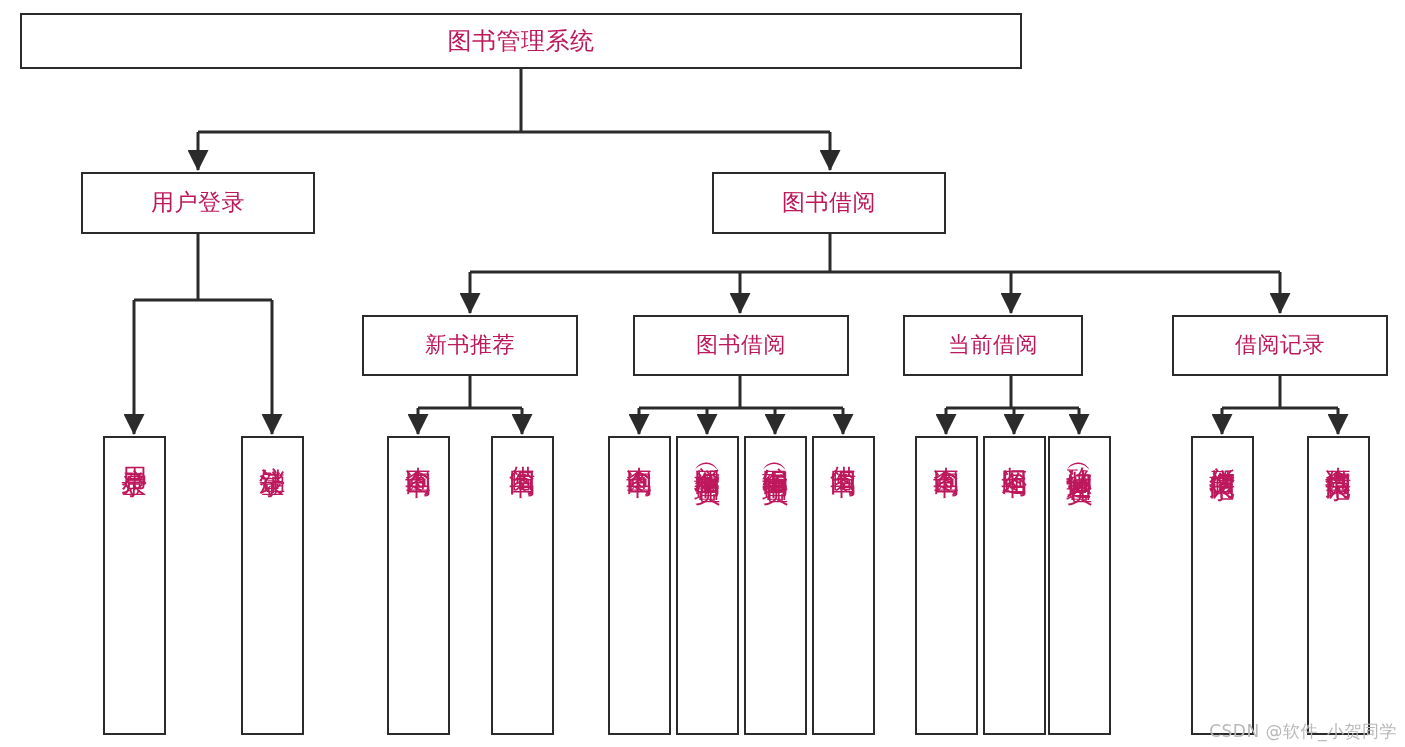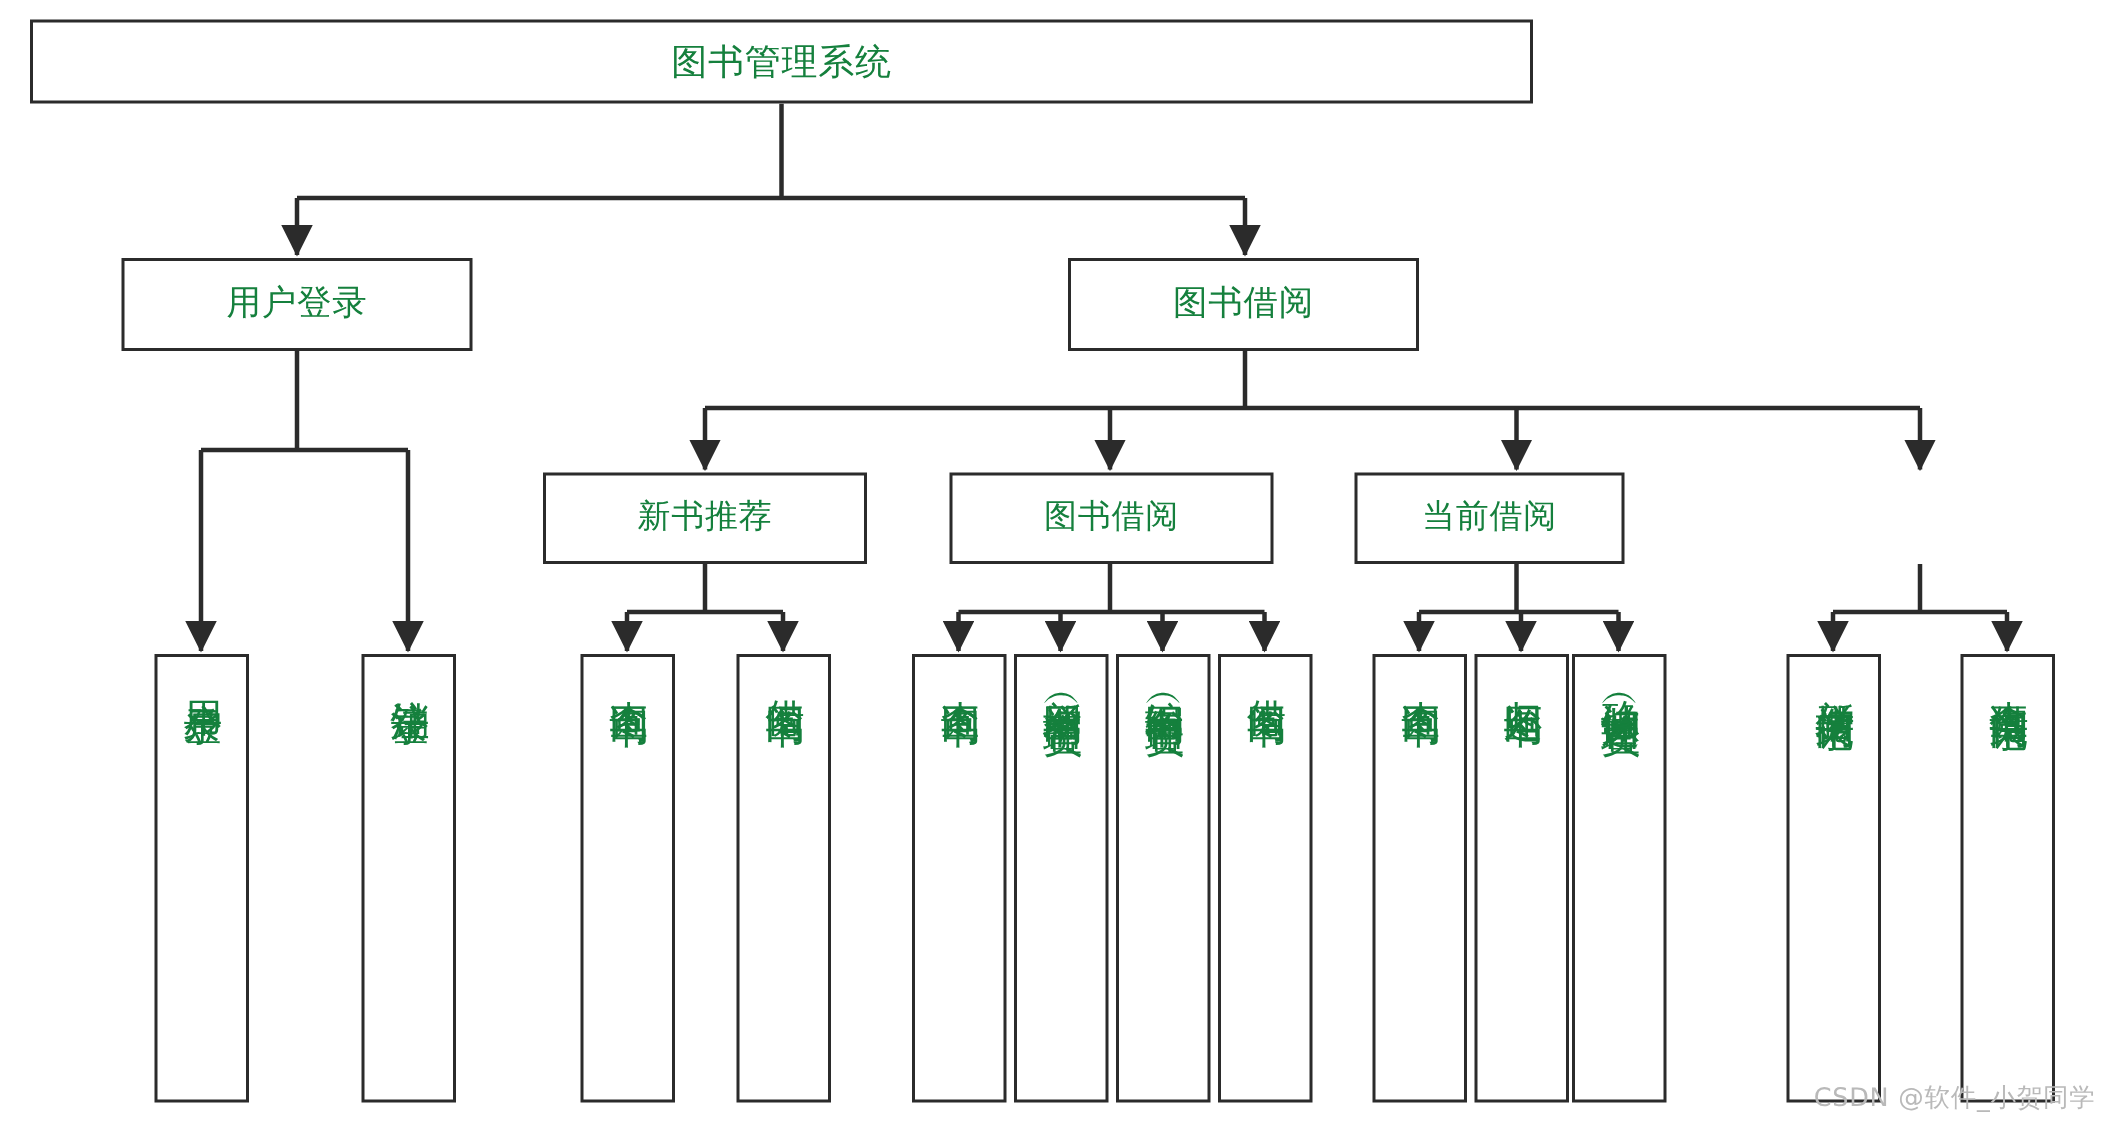--- a/index.html
+++ b/index.html
@@ -36,21 +36,21 @@
     border: 2.5px solid #2b2b2b;
     display: flex;
     align-items: center;
     justify-content: center;
     z-index: 2;
   }
   .node .label {
     font-size: 23px;
     line-height: 1.12;
     letter-spacing: 0.5px;
-    color: #15803d;
+    color: #be185d;
     white-space: nowrap;
     text-align: center;
   }
   
   .node.root .label { font-size: 24px; }
   .node.level1 .label { font-size: 23px; }
   .node.level2 .label { font-size: 22px; }
 
   
   .node.leaf {
@@ -153,20 +153,23 @@
   </div>
 
   <div class="node level2" style="left:633px; top:315px; width:216px; height:61px;">
     <span class="label">图书借阅</span>
   </div>
 
   <div class="node level2" style="left:903px; top:315px; width:180px; height:61px;">
     <span class="label">当前借阅</span>
   </div>
 
+  <div class="node level2" style="left:1172px; top:315px; width:216px; height:61px;">
+    <span class="label">借阅记录</span>
+  </div>
 
   <div class="node leaf" style="left:103px; top:436px; width:63px; height:299px;">
     <span class="label">用户登录</span>
   </div>
 
   <div class="node leaf" style="left:241px; top:436px; width:63px; height:299px;">
     <span class="label">注销登录</span>
   </div>
 
   <div class="node leaf" style="left:387px; top:436px; width:63px; height:299px;">

